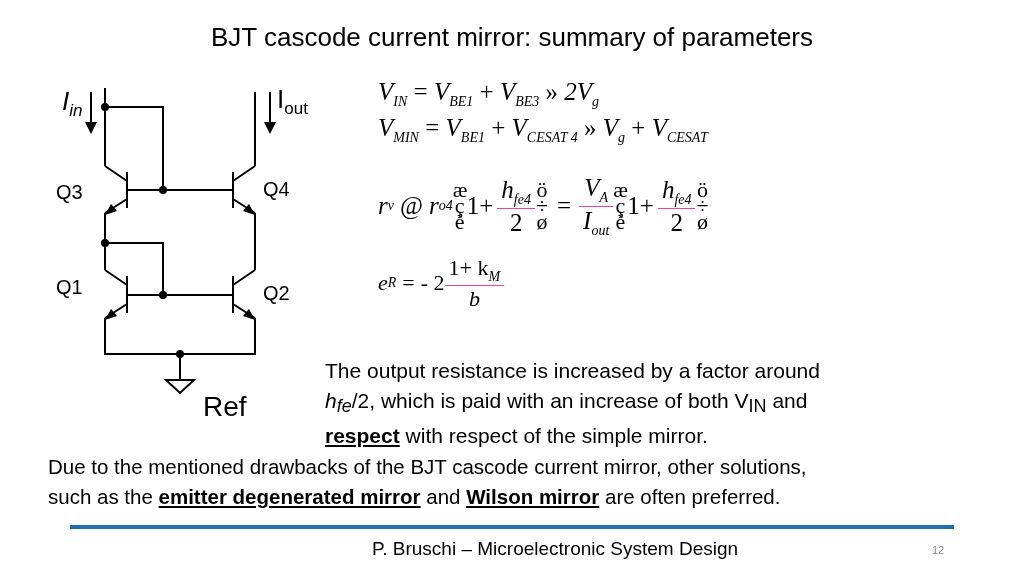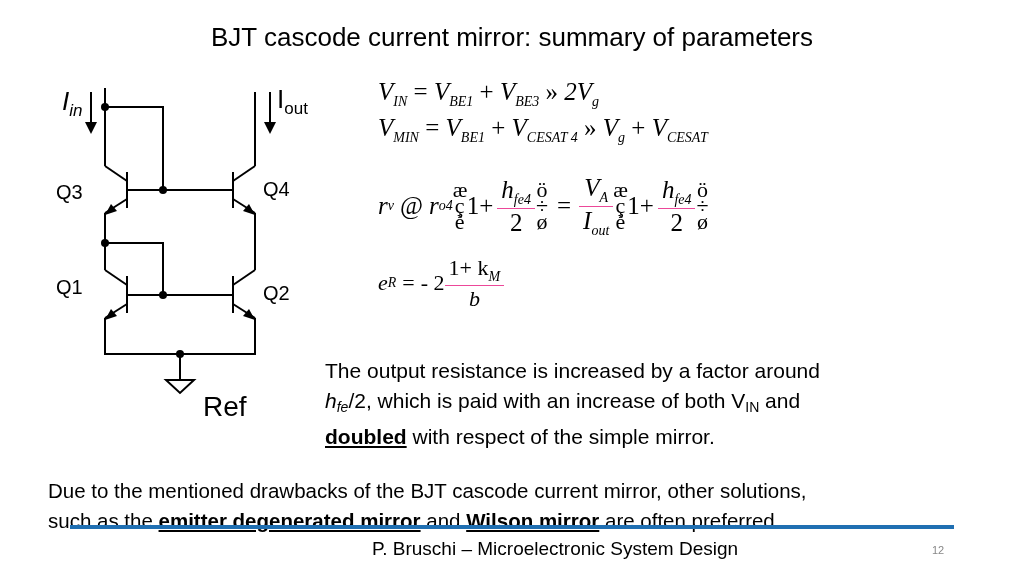--- a/index.html
+++ b/index.html
@@ -9,21 +9,21 @@
   .title { left:0; top:22px; width:1100px; text-align:center; font-size:26px; white-space:nowrap; }
   .title span { display:inline-block; }
   .eq { font-family:"Liberation Serif", serif; font-size:25px; white-space:nowrap; }
   .eq i { font-style:italic; }
   .eq sub { font-size:14px; font-style:italic; vertical-align:-6px; }
   .frac { display:inline-block; vertical-align:middle; text-align:center; }
   .frac .num { display:block; border-bottom:1px solid #ec4899; padding:0 4px; }
   .frac .den { display:block; padding:0 4px; }
   .paren { font-size:22px; line-height:16px; display:inline-block; vertical-align:middle; text-align:center; }
   .body-text { font-size:21px; line-height:30px; }
-  .body-text sub { font-size:14px; vertical-align:-4px; }
+  .body-text sub { font-size:18px; vertical-align:-4px; }
   .bold-u { font-weight:bold; text-decoration:underline; }
   .rule { left:70px; top:525px; width:884px; height:4px; background:#1f6fb2; }
   .footer { left:372px; top:538px; font-size:19px; }
   .pagenum { left:932px; top:544px; font-size:11px; color:#888; }
   .lbl { font-size:20px; }
 </style>
 </head>
 <body>
 
 <div class="abs title" style="left:-38px;">
@@ -169,25 +169,25 @@
     <span class="den"><i>b</i></span>
   </span>
 </div>
 
 <div class="abs body-text" style="left:325px;top:312px;margin-top:44px;">
   <div>The output resistance is increased by a factor around</div>
   <div>
     <i>h</i><sub style="font-style:italic;">fe</sub><span>/2, which is paid with an increase of both V</span><sub>IN</sub><span> and</span>
   </div>
   <div>
-    <span class="bold-u">doubled</span><span> with respect of the simple mirror.</span>
+    <span class="bold-u">respect</span><span> with respect of the simple mirror.</span>
   </div>
 </div>
 
-<div class="abs body-text" style="left:48px;top:452px;font-size:20.5px;margin-top:24px;">
+<div class="abs body-text" style="left:48px;top:452px;font-size:20.5px;">
   <div>Due to the mentioned drawbacks of the BJT cascode current mirror, other solutions,</div>
   <div>
     <span>such as the </span><span class="bold-u">emitter degenerated mirror</span><span> and </span><span class="bold-u">Wilson mirror</span><span> are often preferred.</span>
   </div>
 </div>
 
 <div class="abs rule"></div>
 <div class="abs footer">P. Bruschi – Microelectronic System Design</div>
 <div class="abs pagenum">12</div>
 

